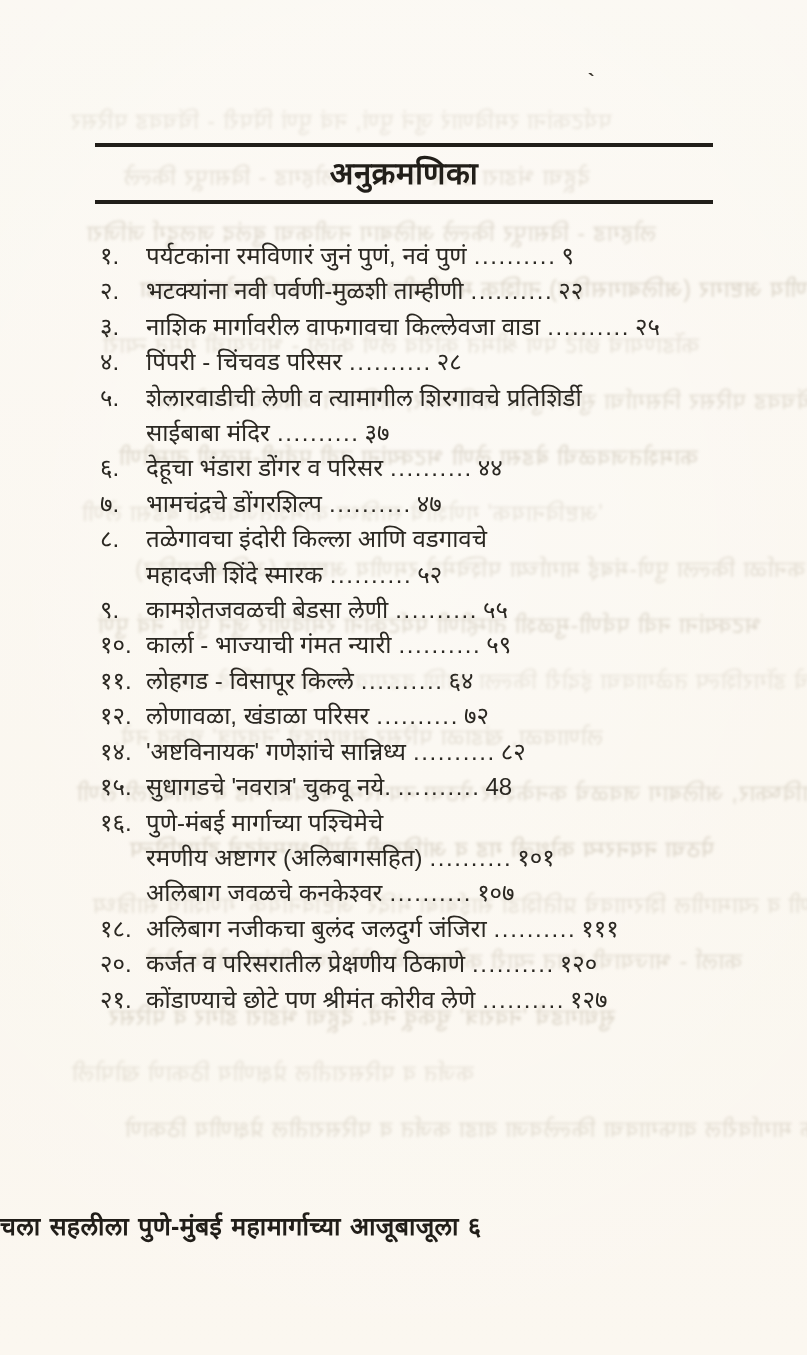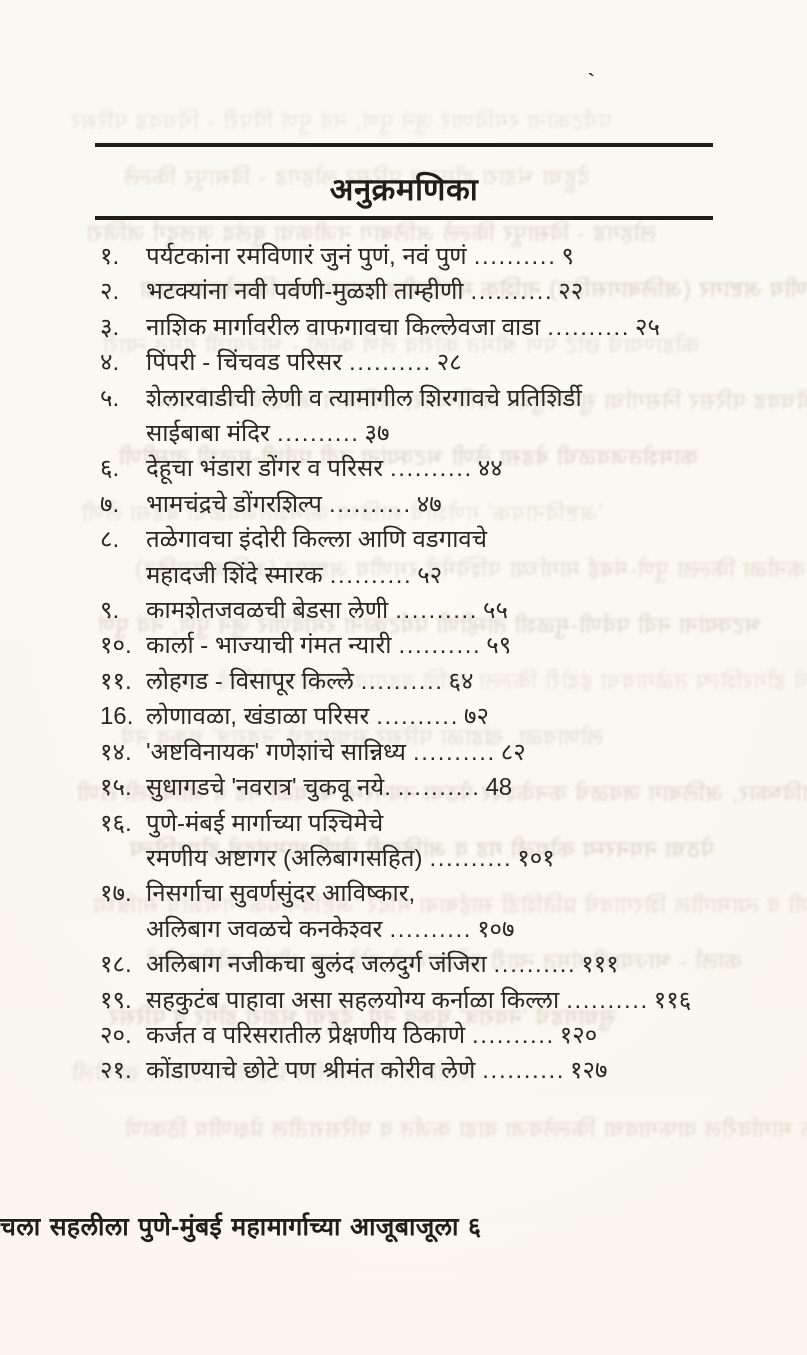--- a/index.html
+++ b/index.html
@@ -42,21 +42,21 @@
   }
   .speck{
     position:absolute; left:588px; top:70px; z-index:2;
     font-size:20px; color:#3a362e; font-weight:bold;
   }
   .title-band{
     position:absolute; z-index:1;
     left:95px; top:143px; width:618px;
     border-top:4px solid var(--ink-dark);
     border-bottom:4px solid var(--ink-dark);
-    padding:20px 0 7px 0;
+    padding:4px 0 7px 0;
     text-align:center;
   }
   .title-band h1{
     font-size:31px;
     font-weight:bold;
     color:var(--ink-dark);
     letter-spacing:.5px;
   }
   .toc{
     position:absolute; z-index:1;
@@ -183,21 +183,21 @@
     <span class="no">१०.</span>
     <span class="txt">कार्ला - भाज्याची गंमत न्यारी<span class="dots">..........</span><span class="pg">५९</span></span>
   </div>
 
   <div class="row">
     <span class="no">११.</span>
     <span class="txt">लोहगड - विसापूर किल्ले<span class="dots">..........</span><span class="pg">६४</span></span>
   </div>
 
   <div class="row">
-    <span class="no">16.</span>
+    <span class="no">१२.</span>
     <span class="txt">लोणावळा, खंडाळा परिसर<span class="dots">..........</span><span class="pg">७२</span></span>
   </div>
 
 
   <div class="row">
     <span class="no">१४.</span>
     <span class="txt">'अष्टविनायक' गणेशांचे सान्निध्य<span class="dots">..........</span><span class="pg">८२</span></span>
   </div>
 
   <div class="row">
@@ -208,39 +208,31 @@
   <div class="row">
     <span class="no">१६.</span>
     <span class="txt">पुणे-मंबई मार्गाच्या पश्चिमेचे</span>
   </div>
 
   <div class="row">
     <span class="no"></span>
     <span class="txt">रमणीय अष्टागर (अलिबागसहित)<span class="dots">..........</span><span class="pg">१०१</span></span>
   </div>
 
-  <div class="row">
-    <span class="no">१७.</span>
-    <span class="txt">निसर्गाचा सुवर्णसुंदर आविष्कार,</span>
-  </div>
 
   <div class="row">
     <span class="no"></span>
     <span class="txt">अलिबाग जवळचे कनकेश्वर<span class="dots">..........</span><span class="pg">१०७</span></span>
   </div>
 
   <div class="row">
     <span class="no">१८.</span>
     <span class="txt">अलिबाग नजीकचा बुलंद जलदुर्ग जंजिरा<span class="dots">..........</span><span class="pg">१११</span></span>
   </div>
 
-  <div class="row">
-    <span class="no">१९.</span>
-    <span class="txt">सहकुटंब पाहावा असा सहलयोग्य कर्नाळा किल्ला<span class="dots">..........</span><span class="pg">११६</span></span>
-  </div>
 
   <div class="row">
     <span class="no">२०.</span>
     <span class="txt">कर्जत व परिसरातील प्रेक्षणीय ठिकाणे<span class="dots">..........</span><span class="pg">१२०</span></span>
   </div>
 
   <div class="row">
     <span class="no">२१.</span>
     <span class="txt">कोंडाण्याचे छोटे पण श्रीमंत कोरीव लेणे<span class="dots">..........</span><span class="pg">१२७</span></span>
   </div>

